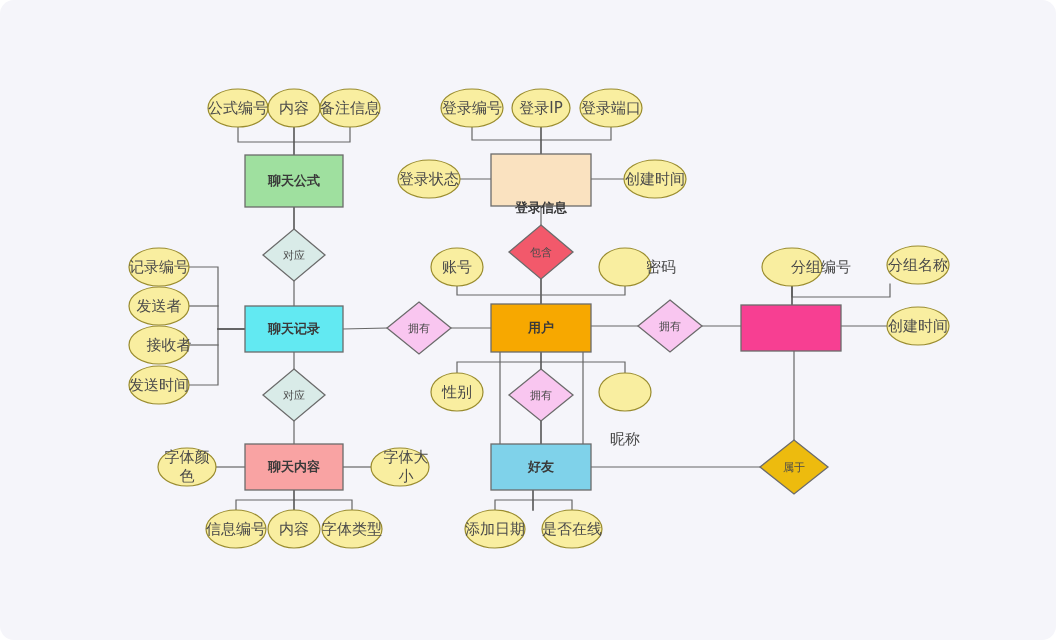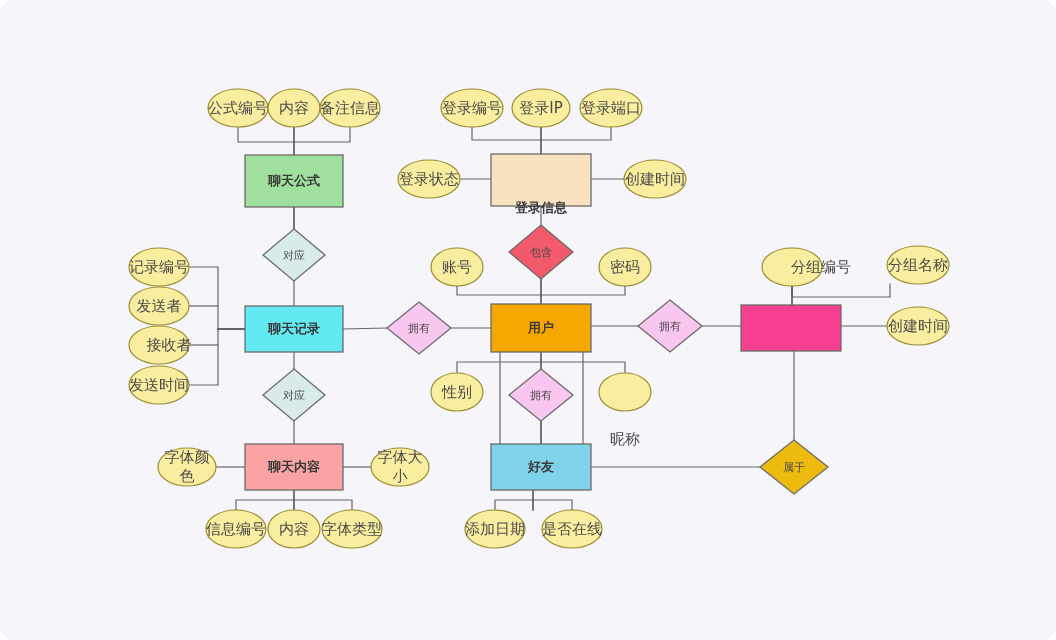--- a/index.html
+++ b/index.html
@@ -200,29 +200,29 @@
   <div class="node-label lbl-attr" style="left:580px;top:94px;width:62px;height:28px;">登录端口</div>
   <div class="node-label lbl-attr" style="left:398px;top:165px;width:62px;height:28px;">登录状态</div>
   <div class="node-label lbl-attr" style="left:624px;top:165px;width:62px;height:28px;">创建时间</div>
 
   <div class="node-label lbl-attr" style="left:129px;top:253px;width:60px;height:28px;">记录编号</div>
   <div class="node-label lbl-attr" style="left:129px;top:292px;width:60px;height:28px;">发送者</div>
   <div class="node-label lbl-attr" style="left:129px;top:331px;width:80px;height:28px;">接收者</div>
   <div class="node-label lbl-attr" style="left:129px;top:371px;width:60px;height:28px;">发送时间</div>
 
   <div class="node-label lbl-attr" style="left:431px;top:253px;width:52px;height:28px;">账号</div>
-  <div class="node-label lbl-attr" style="left:599px;top:253px;width:52px;height:28px;">密码</div>
+  <div class="node-label lbl-attr" style="left:599px;top:253px;width:52px;height:28px;padding-left:36px;">密码</div>
   <div class="node-label lbl-attr" style="left:431px;top:378px;width:52px;height:28px;">性别</div>
   <div class="node-label lbl-attr" style="left:599px;top:378px;width:52px;height:28px;margin-top:47px;">昵称</div>
 
   <div class="node-label lbl-attr" style="left:762px;top:253px;width:60px;height:28px;padding-left:29px;">分组编号</div>
   <div class="node-label lbl-attr" style="left:887px;top:251px;width:62px;height:28px;">分组名称</div>
   <div class="node-label lbl-attr" style="left:887px;top:312px;width:62px;height:28px;">创建时间</div>
 
   <div class="node-label lbl-attr" style="left:158px;top:453px;width:58px;height:28px;">字体颜色</div>
-  <div class="node-label lbl-attr" style="left:371px;top:453px;width:58px;height:28px;">字体大小</div>
+  <div class="node-label lbl-attr" style="left:371px;top:453px;width:58px;height:28px;padding-left:6px;">字体大小</div>
   <div class="node-label lbl-attr" style="left:206px;top:515px;width:60px;height:28px;">信息编号</div>
   <div class="node-label lbl-attr" style="left:268px;top:515px;width:52px;height:28px;">内容</div>
   <div class="node-label lbl-attr" style="left:322px;top:515px;width:60px;height:28px;">字体类型</div>
 
   <div class="node-label lbl-attr" style="left:465px;top:515px;width:60px;height:28px;">添加日期</div>
   <div class="node-label lbl-attr" style="left:542px;top:515px;width:60px;height:28px;">是否在线</div>
 </div>
 
 </body></html>

